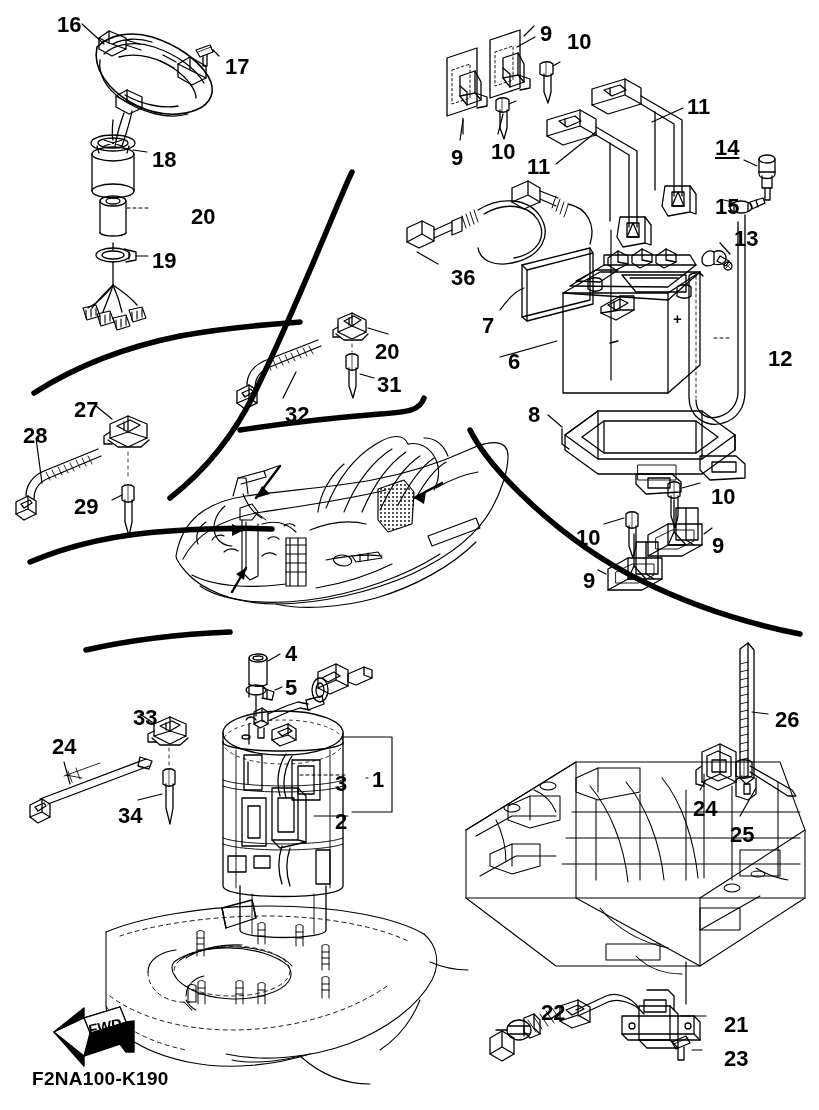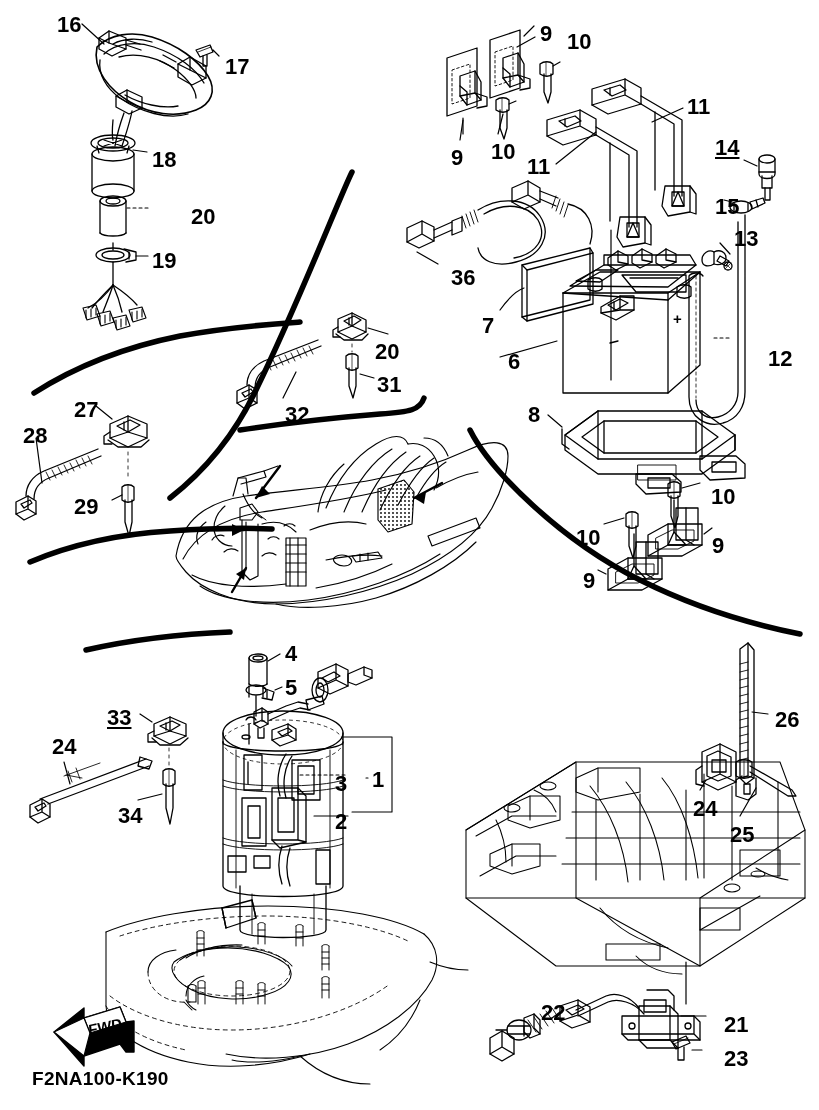--- a/index.html
+++ b/index.html
@@ -707,21 +707,21 @@
 <div class="callout" style="left:724px;top:1048px;">23</div>
 <div class="callout" style="left:693px;top:798px;">24</div>
 <div class="callout" style="left:730px;top:824px;">25</div>
 <div class="callout" style="left:775px;top:709px;text-align:right;">26</div>
 <div class="callout" style="left:74px;top:399px;">27</div>
 <div class="callout" style="left:23px;top:425px;">28</div>
 <div class="callout" style="left:74px;top:496px;">29</div>
 <div class="callout" style="left:375px;top:341px;">20</div>
 <div class="callout" style="left:377px;top:374px;">31</div>
 <div class="callout" style="left:285px;top:404px;">32</div>
-<div class="callout" style="left:107px;top:707px;text-decoration:underline;">33</div>
+<div class="callout" style="left:133px;top:707px;">33</div>
 <div class="callout" style="left:118px;top:805px;">34</div>
 <div class="callout" style="left:52px;top:736px;">24</div>
 <div class="callout" style="left:451px;top:267px;">36</div>
 
 <div class="termmark" style="left:673px;top:310px;">+</div>
 
 <div class="fwdlabel" style="left:88px;top:1018px;">FWD</div>
 
 <div class="diagcode" style="left:32px;top:1068px;">F2NA100-K190</div>
 

